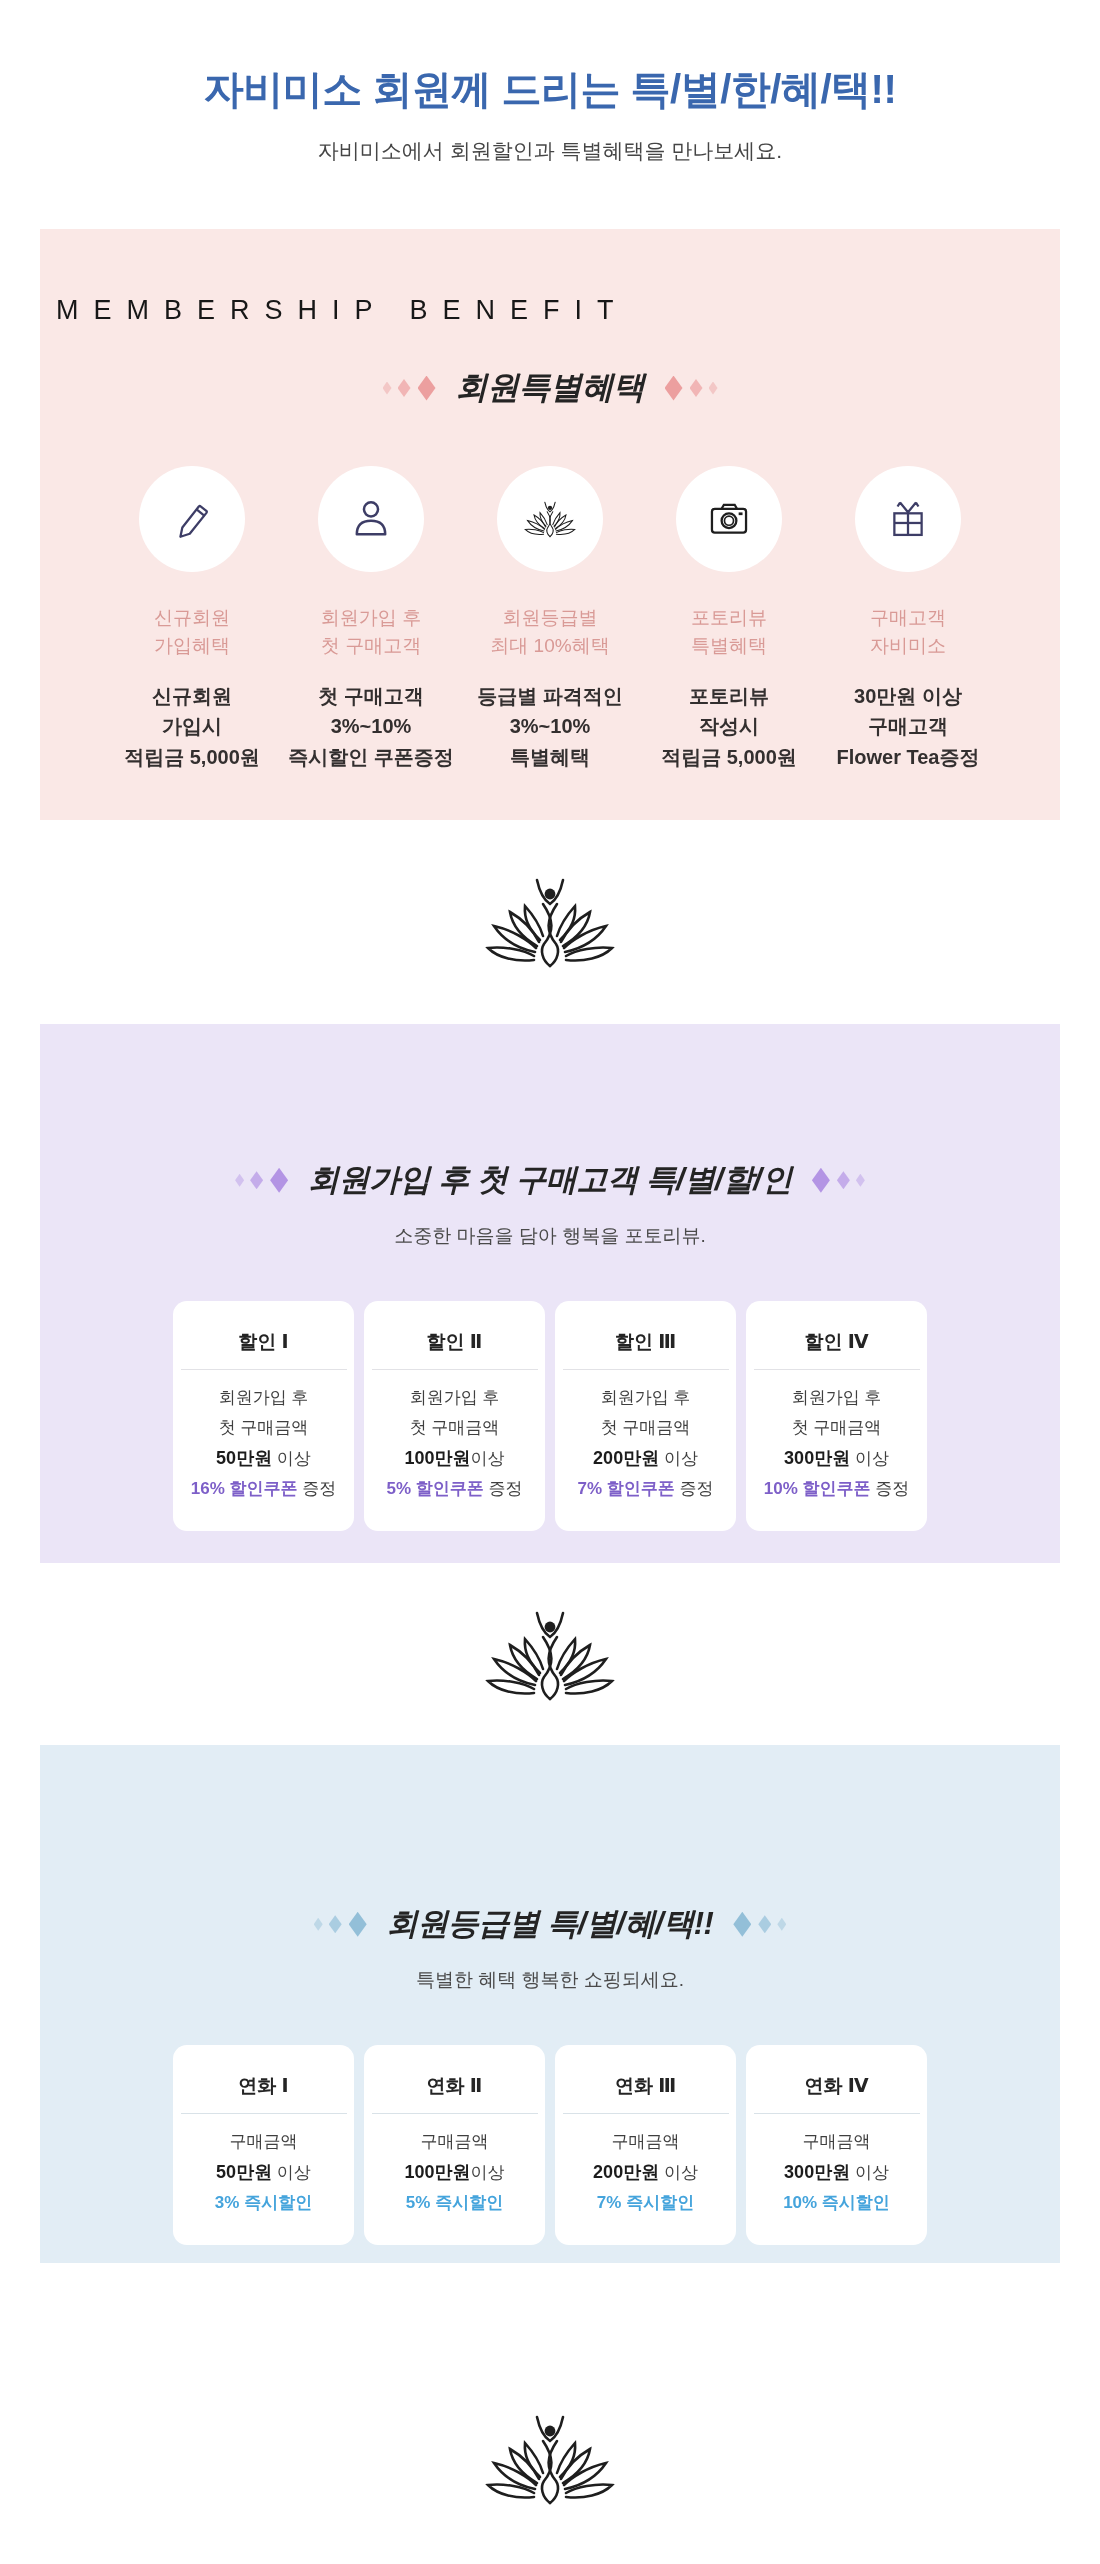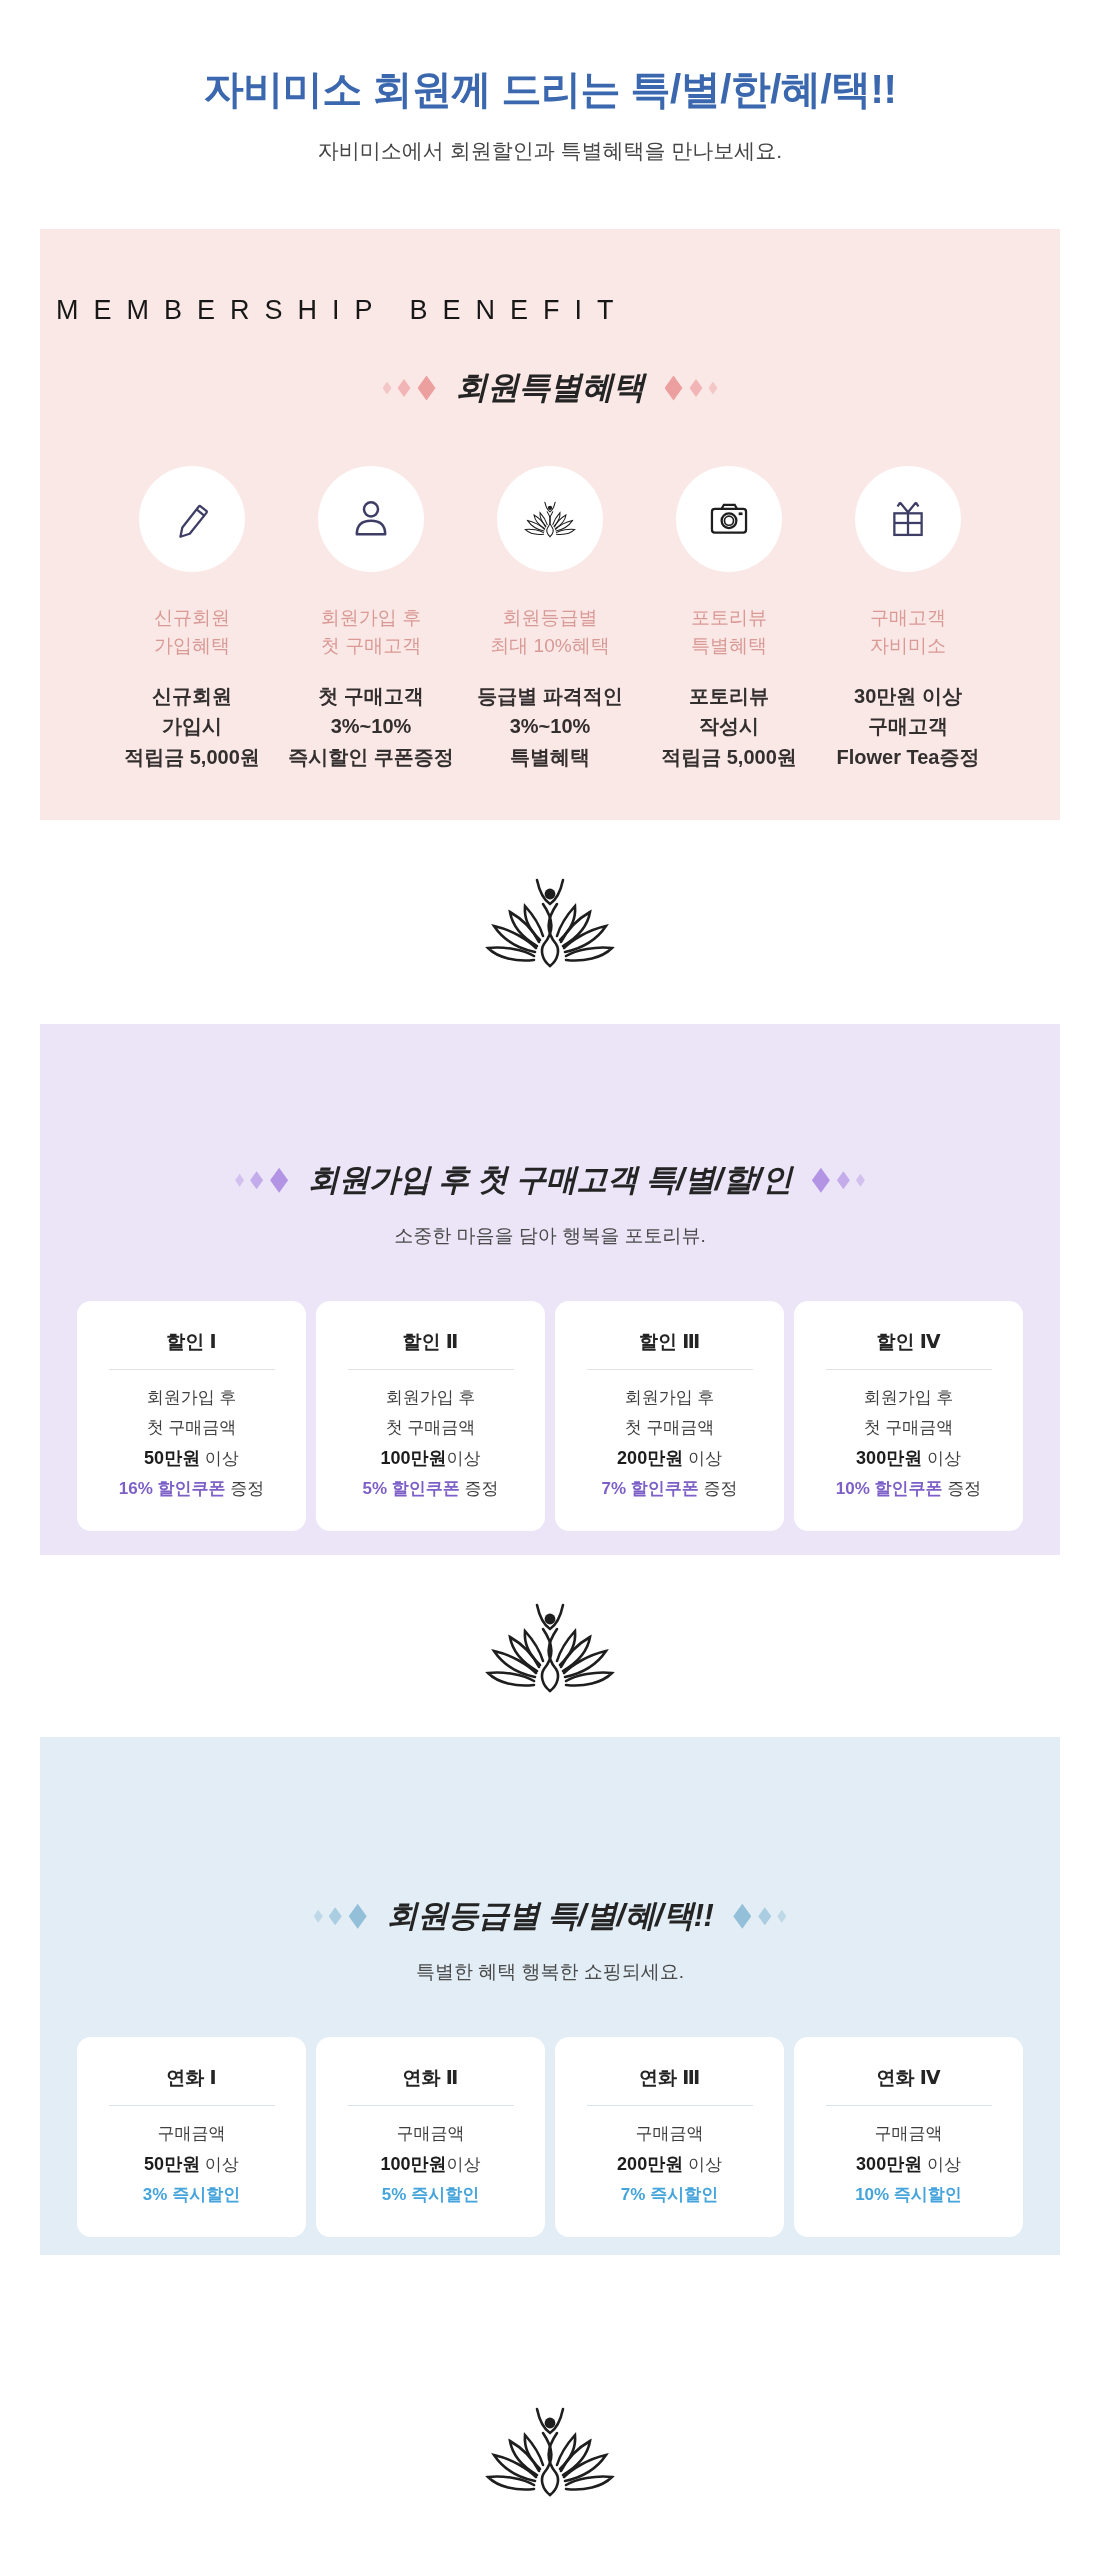--- a/index.html
+++ b/index.html
@@ -8,21 +8,21 @@
 
   
   .hdr{padding-top:46px;text-align:center;}
   .hdr-eyebrow{font-size:30px;color:#a9a9a9;letter-spacing:.5px;}
   .hdr-title{margin-top:16px;font-size:40px;font-weight:800;color:#3a67ae;letter-spacing:-.5px;}
   .hdr-sub{margin-top:20px;font-size:21px;color:#454545;}
 
   
   .sect{width:1020px;margin:0 auto;}
   .sect.pink{margin-top:64px;background:#fae8e6;padding:66px 0 48px;}
-  .sect.purple{background:#ebe5f7;padding:135px 0 24px;}
+  .sect.purple{background:#ebe5f7;padding:135px 0 32px;}
   .sect.blue{background:#e2edf5;padding:158px 0 18px;}
 
   
   .sec-head{display:flex;align-items:center;justify-content:center;font-style:italic;}
   .sec-head .txt{font-size:31px;font-weight:800;color:#242424;margin:0 16px;letter-spacing:-.5px;}
   .pink .sec-head .txt{font-size:32px;}
   .dm{display:inline-block;clip-path:polygon(50% 0,100% 50%,50% 100%,0 50%);}
   .d1{width:9px;height:13px;opacity:.45;margin:0 3px;}
   .d2{width:13px;height:18px;opacity:.7;margin:0 3px;}
   .d3{width:18px;height:25px;margin:0 4px;}
@@ -42,21 +42,21 @@
   .b-desc{margin-top:22px;font-size:20px;font-weight:700;color:#332f2f;line-height:1.52;}
 
   
   .lotus-div{display:block;margin:0 auto;width:150px;height:100px;}
   .div1{margin-top:52px;margin-bottom:52px;}
   .div2{margin-top:42px;margin-bottom:40px;}
   .div3{margin-top:146px;}
 
   
   .cards{display:flex;justify-content:center;gap:10px;margin-top:52px;}
-  .card{width:229px;background:#fff;border-radius:14px;padding:18px 0 24px;}
+  .card{width:181px;background:#fff;border-radius:14px;padding:18px 0 24px;}
   .card-title{font-size:19px;font-weight:700;color:#242424;text-align:center;padding:10px 0 14px;}
   .card-divider{height:1px;background:#e2e2e6;width:166px;margin:0 auto;}
   .blue .card-divider{background:#d9e2e8;}
   .card-body{margin-top:16px;text-align:center;font-size:17px;color:#3f3f3f;}
   .cl{margin:7px 0;}
   .cl b{font-size:18px;color:#1c1c1c;}
   .accent{font-weight:700;}
   .purple .accent{color:#7d5fc8;}
   .blue .accent{color:#45a4dc;}
 

